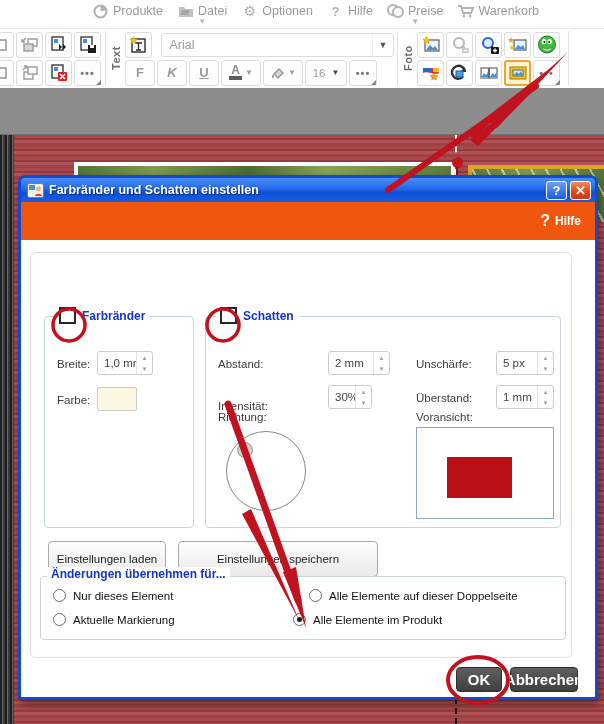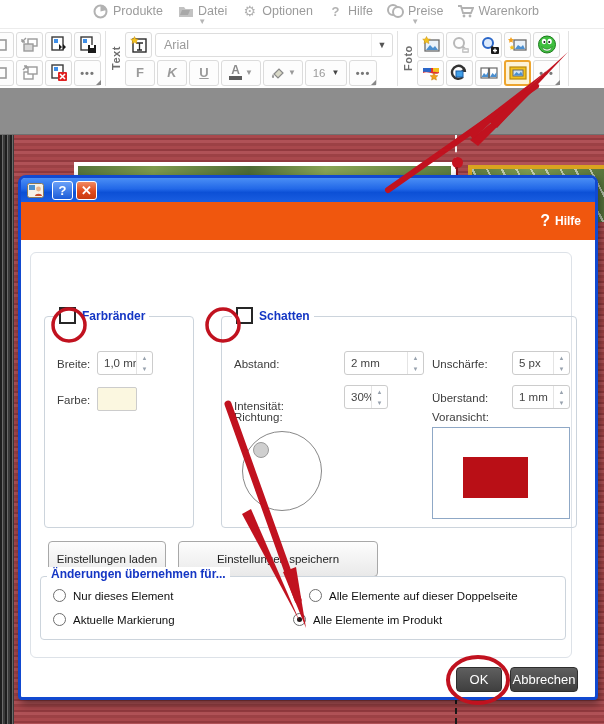--- a/index.html
+++ b/index.html
@@ -19,21 +19,21 @@
   .tb-sep{width:1px;background:#e2e2e2;margin:2px 2px;}
   .tb-col{display:flex;flex-direction:column;justify-content:space-between;padding:2px 1px;box-sizing:border-box;}
   .tb-row{display:flex;align-items:center;height:27px;}
   .tb-btn{width:27px;height:26px;border:1px solid #dcdcdc;border-radius:3px;background:#fdfdfd;
           display:flex;align-items:center;justify-content:center;margin:0 1px;box-sizing:border-box;}
   .tb-btn.cut{margin-left:-14px;}
   .tb-btn.hl{border:2px solid #eda52e;background:#fdf3d8;}
   .tb-vlabel{writing-mode:vertical-rl;transform:rotate(180deg);font-size:11px;font-weight:bold;
              color:#6e6e6e;display:flex;align-items:center;justify-content:center;width:15px;letter-spacing:.5px;}
   .font-box{height:24px;border:1px solid #ddd;border-radius:3px;background:#fff;display:flex;align-items:center;
-            width:238px;margin-left:2px;box-sizing:border-box;}
+            width:238px;margin-left:8px;box-sizing:border-box;}
   .font-box .fb-val{flex:1;padding-left:8px;font-size:12.5px;color:#9a9a9a;}
   .fb-caret{width:20px;height:100%;display:flex;align-items:center;justify-content:center;
             border-left:1px solid #eee;color:#555;font-size:9px;}
   .fmt-btn{height:26px;border:1px solid #dcdcdc;border-radius:3px;background:#fdfdfd;display:flex;
            align-items:center;justify-content:center;margin:0 1px;box-sizing:border-box;
            color:#9a9a9a;font-weight:bold;font-size:13px;}
   .caret-sm{font-size:8px;color:#9a9a9a;margin-left:3px;}
   .dots{color:#777;font-size:11px;letter-spacing:1px;font-weight:bold;position:relative;}
   .dots::after{content:"";position:absolute;right:-6px;bottom:-6px;border-left:5px solid transparent;border-bottom:5px solid #888;}
   .a-letter{display:flex;flex-direction:column;align-items:center;line-height:9px;color:#8a8a8a;font-weight:bold;font-size:12px;}
@@ -89,22 +89,22 @@
      background:#cfcfcf;border:1px solid #9a9a9a;box-sizing:border-box;}
   .preview-box{position:absolute;border:1px solid #8fa8c6;background:#fff;box-sizing:border-box;}
   .preview-rect{position:absolute;left:30px;top:29px;width:65px;height:41px;background:#b90f16;}
   .dlg-btn{position:absolute;height:36px;border:1px solid #a8a8a8;border-radius:4px;
      background:linear-gradient(180deg,#fdfdfd,#e9e9e9);font-size:11.5px;color:#222;
      display:flex;align-items:center;justify-content:center;font-family:"Liberation Sans",sans-serif;box-sizing:border-box;}
   .radio-row{position:absolute;display:flex;align-items:center;gap:7px;}
   .radio{width:13px;height:13px;border:1px solid #6e6e6e;border-radius:50%;background:#fff;position:relative;box-sizing:border-box;}
   .radio.checked::after{content:"";position:absolute;left:3px;top:3px;width:5px;height:5px;border-radius:50%;background:#1a1a1a;}
   .radio-label{font-size:11.5px;color:#111;white-space:nowrap;}
-  .dark-btn{position:absolute;height:25px;border:1px solid #2e2e2e;border-radius:4px;color:#fff;font-size:13px;
-     background:linear-gradient(180deg,#5f5f5f,#3f3f3f);display:flex;align-items:center;justify-content:center;box-sizing:border-box;}
+  .dark-btn{position:absolute;height:25px;border:1px solid #2e2e2e;border-radius:4px;color:#fff;font-size:15px;
+     background:linear-gradient(180deg,#5f5f5f,#3f3f3f);display:flex;align-items:center;justify-content:center;box-sizing:border-box;font-weight:bold;}
   
   .overlay{position:absolute;left:0;top:0;width:604px;height:724px;pointer-events:none;z-index:60;}
 </style>
 </head>
 <body>
 
 <div class="screen">
 
   <div class="menubar">
     <div class="menu-item">
@@ -380,20 +380,21 @@
   </div>
 
   <div class="dialog">
     <div class="titlebar">
       <svg class="t-ic" viewBox="0 0 17 15">
         <rect x="0.5" y="0.5" width="16" height="14" rx="2" fill="#f5f0e6" stroke="#8a7a5a"></rect>
         <rect x="2" y="2" width="6" height="5" fill="#4a8fd0"></rect>
         <circle cx="11.5" cy="6" r="2.4" fill="#e8b48a"></circle>
         <path d="M8 13 c0-3 7-3 7 0 z" fill="#c84a2a"></path>
       </svg>
+      <span class="t-text">Farbränder und Schatten einstellen</span>
       <span class="tb-win-btn btn-help-win">
           <span>?</span>
         </span>
       <span class="tb-win-btn btn-close-win">
           <span>✕</span>
         </span>
     </div>
     <div class="banner">
       <span class="q">?</span>
       <span class="h">Hilfe</span>
@@ -411,27 +412,27 @@
         <span class="sp-val">1,0 mm</span>
         <span class="sp-btns">
             <span>▲</span>
             <span>▼</span>
           </span>
       </div>
       <span class="fld-label" style="left:12px;top:77px;">Farbe:</span>
       <div class="swatch" style="left: 52px; top: 70px; background: rgb(251, 247, 224);"></div>
     </div>
 
-    <div class="fs" style="left:200px;top:138px;width:356px;height:212px;">
+    <div class="fs" style="left:184px;top:138px;width:356px;height:212px;">
       <div class="fs-legend">
         <span class="cb"></span>
         <span class="lg-text">Schatten</span>
       </div>
       <span class="fld-label" style="left:12px;top:41px;">Abstand:</span>
-      <div class="spin" style="left:122px;top:34px;width:80px;">
+      <div class="spin" style="left:122px;top:34px;width:62px;">
         <span class="sp-val">2 mm</span>
         <span class="sp-btns">
             <span>▲</span>
             <span>▼</span>
           </span>
       </div>
       <span class="fld-label" style="left:12px;top:75px;margin-top:8px;">Intensität:</span>
       <div class="spin" style="left:122px;top:68px;width:44px;">
         <span class="sp-val">30%</span>
         <span class="sp-btns">

